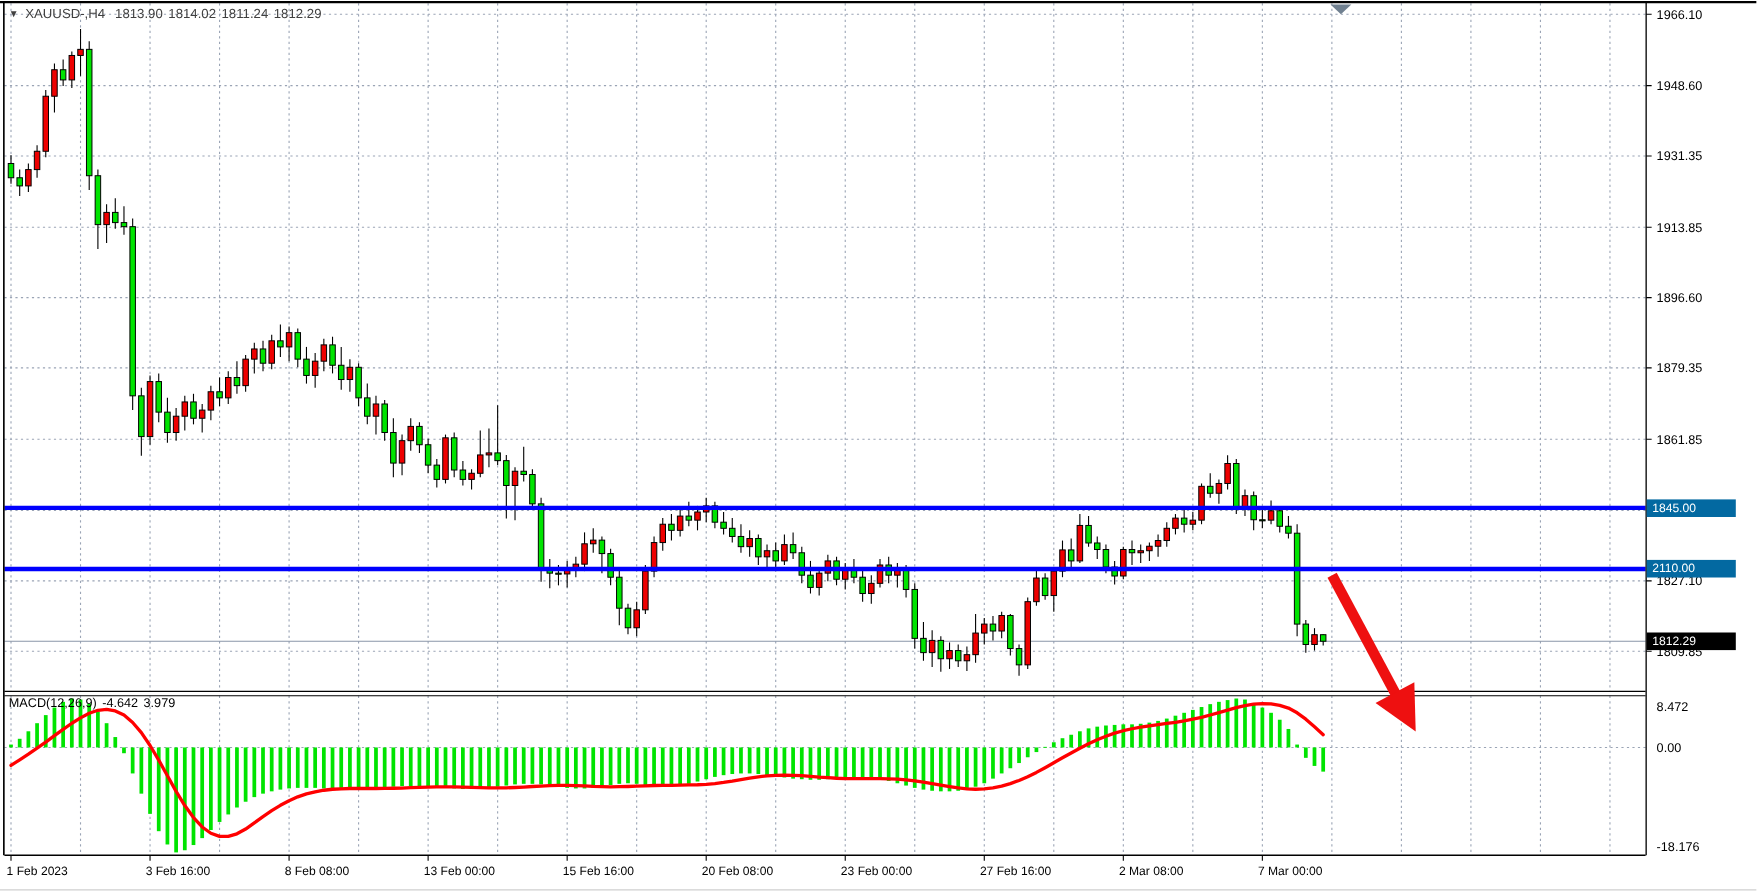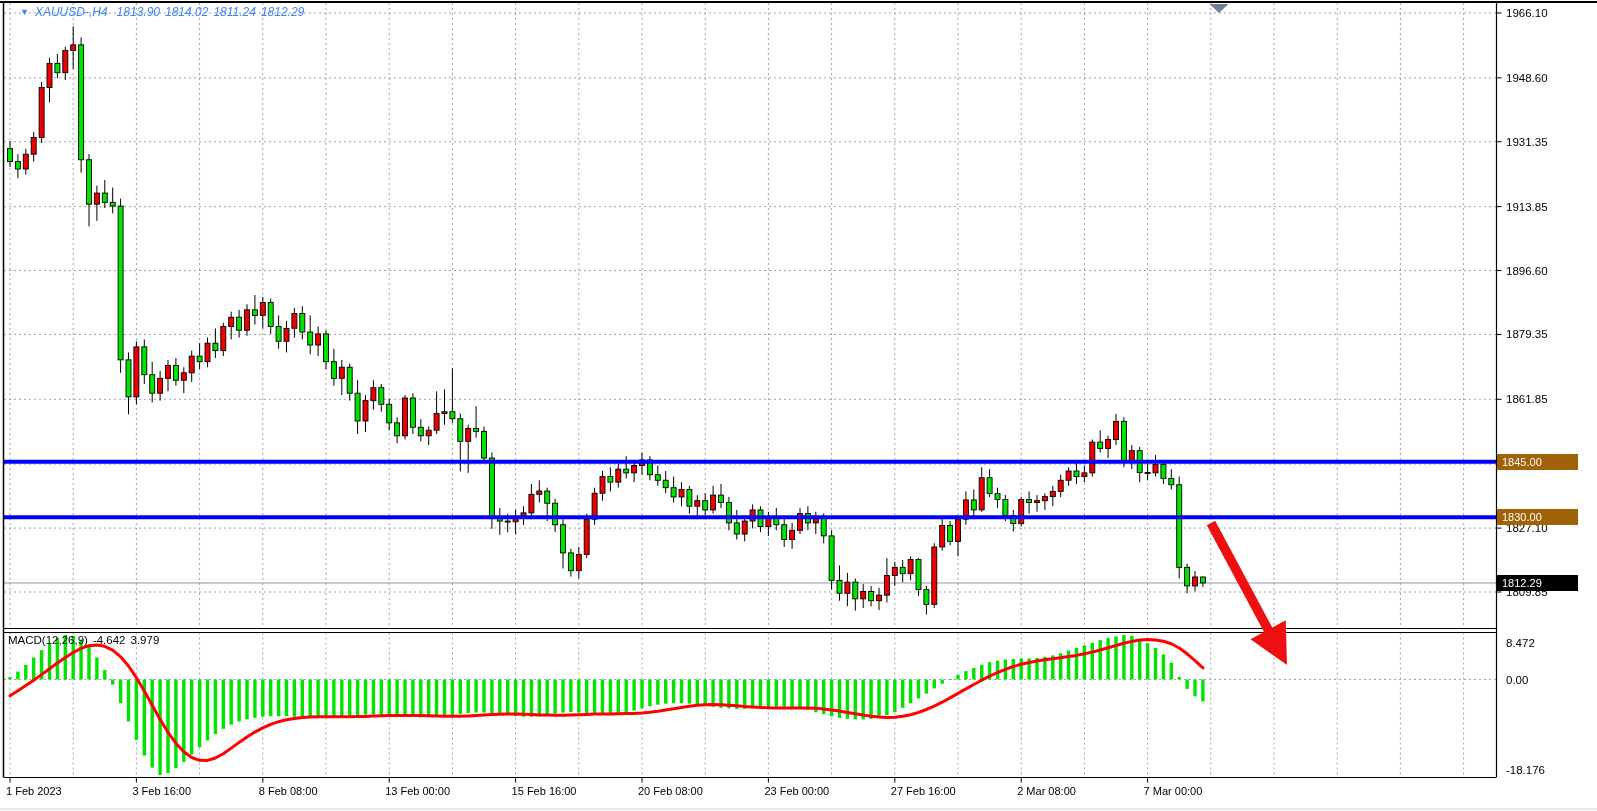--- a/index.html
+++ b/index.html
@@ -1,27 +1,27 @@
 <!DOCTYPE html>
 <html><head>
 <meta charset="utf-8">
 <style>
   html,body{margin:0;padding:0;background:#fff;}
   .screen{position:relative;width:1597px;height:811px;background:#ffffff;overflow:hidden;
           font-family:"Liberation Sans",sans-serif;-webkit-font-smoothing:none;}
   svg text{font-family:"Liberation Sans",sans-serif;fill:#000;}
-  .title{position:absolute;left:20px;top:5px;font-size:12px;color:#3b82f6;white-space:nowrap;z-index:5;font-style:italic;}
+  .title{position:absolute;left:8px;top:5px;font-size:12px;color:#404040;white-space:nowrap;z-index:5;}
   .title .sym{margin-right:9px;}
   .title .v{margin-right:5px;}
   .tri{font-size:9px;margin-right:6px;position:relative;top:-1px;}
   .macd-label{position:absolute;left:8px;top:634px;font-size:11.5px;color:#000;white-space:nowrap;z-index:5;}
   .macd-label span{margin-right:5px;}
   .badge{position:absolute;left:1497px;width:81px;height:16px;font-size:11px;line-height:16px;
          color:#fff;padding-left:5px;box-sizing:border-box;z-index:6;}
-  .badge.blue{background:#a16207;}
+  .badge.blue{background:#0369a1;}
   .badge.black{background:#000000;}
 </style>
 </head>
 <body>
 
 <div class="screen">
 
   <svg id="chart-svg" width="1597" height="811">
       <g>
         <line stroke="#9aa4b5" stroke-width="1" stroke-dasharray="2,3" x1="10" y1="3" x2="10" y2="628.5"></line>
@@ -611,16 +611,16 @@
 
   <div class="title">
     <span class="tri">▼</span><span class="sym">XAUUSD-,H4</span><span class="v">1813.90</span><span class="v">1814.02</span><span class="v">1811.24</span><span class="v">1812.29</span>
   </div>
 
   <div class="macd-label">
     <span>MACD(12,26,9)</span><span>-4.642</span><span>3.979</span>
   </div>
 
   <div class="badge blue" id="badge-1845" style="top: 453.748px;">1845.00</div>
-  <div class="badge blue" id="badge-1830" style="top: 509.332px;">1830.00</div>
+  <div class="badge blue" id="badge-1830" style="top: 509.332px;">2110.00</div>
   <div class="badge black" id="badge-last" style="top: 574.958px;">1812.29</div>
 
 </div>
 
 </body></html>

